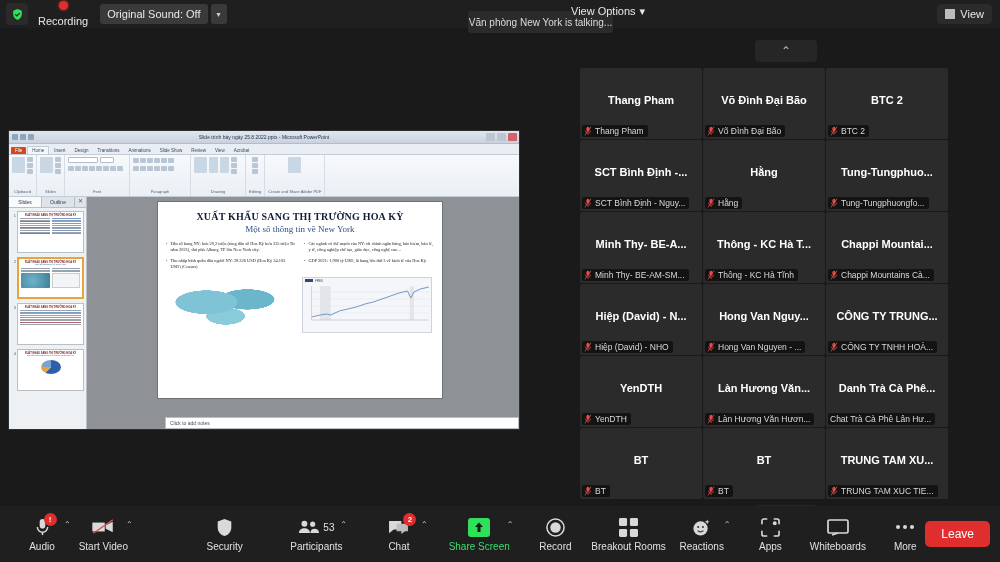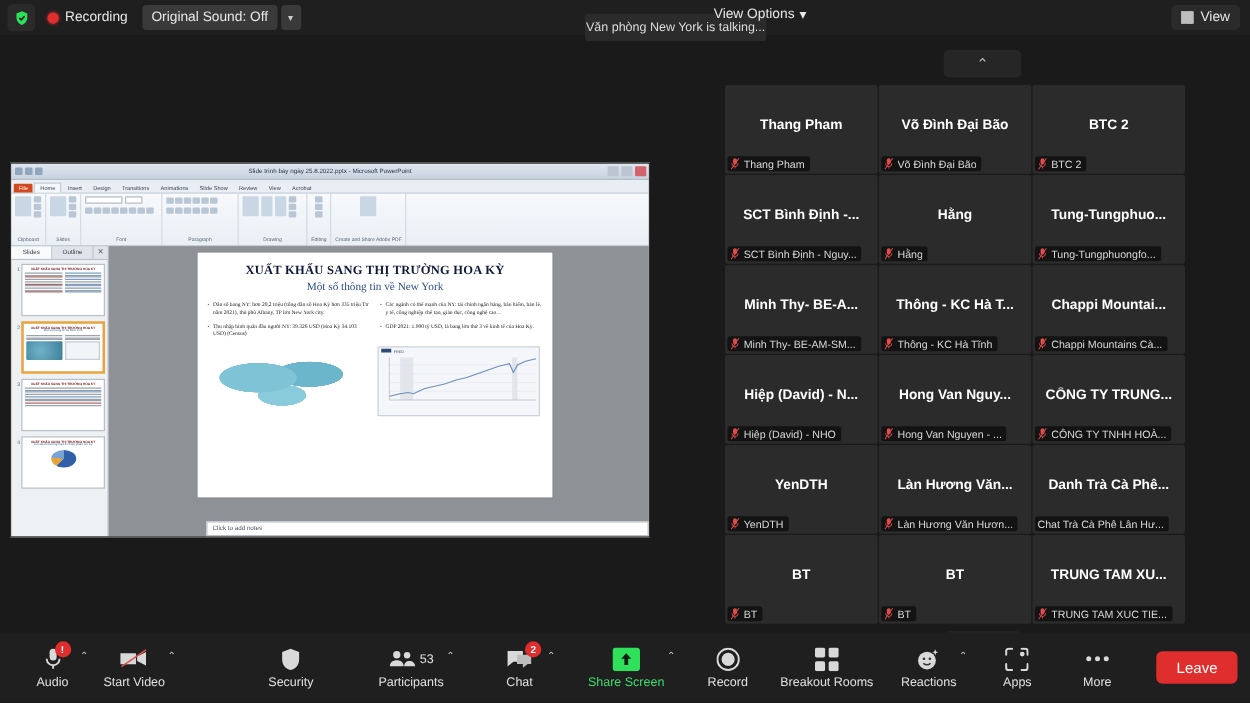--- a/index.html
+++ b/index.html
@@ -13,21 +13,21 @@
 
   
   .topbar {
     position: absolute; top: 0; left: 0; width: 1000px; height: 28px;
     background: #1f1f1f; display: flex; align-items: center;
   }
   .shield-wrap {
     width: 22px; height: 22px; margin-left: 6px; border-radius: 4px;
     background: #2a2a2a; display: flex; align-items: center; justify-content: center;
   }
-  .rec-group { display: flex; align-items: center; margin-left: 10px; gap: 5px; }
+  .rec-group { display: flex; align-items: center; margin-left: 10px; gap: 5px; flex-direction: column; }
   .rec-dot {
     width: 9px; height: 9px; border-radius: 50%;
     background: #e02d2d; box-shadow: 0 0 3px #e02d2d;
   }
   .rec-label { color: #e8e8e8; font-size: 11px; }
   .orig-sound {
     margin-left: 12px; height: 20px; background: #3a3a3a; border-radius: 3px;
     display: flex; align-items: center; padding: 0 7px;
     color: #e8e8e8; font-size: 11px;
   }
@@ -960,20 +960,29 @@
     <div class="tool" style="margin-left:20px">
       <div class="tool-ico">
         <svg width="19" height="19" viewBox="0 0 20 20">
             <path d="M6 1H3a2 2 0 0 0-2 2v3M14 1h3a2 2 0 0 1 2 2v3M6 19H3a2 2 0 0 1-2-2v-3M14 19h3a2 2 0 0 0 2-2v-3" stroke="#d9d9d9" stroke-width="1.7" fill="none" stroke-linecap="round"></path>
             <circle cx="14.5" cy="5.5" r="2" fill="#d9d9d9"></circle>
           </svg>
       </div>
       <div class="tool-lbl">Apps</div>
     </div>
 
+    <div class="tool" style="margin-left:24px">
+      <div class="tool-ico">
+        <svg width="22" height="17" viewBox="0 0 22 17">
+            <rect x="1" y="1" width="20" height="13" rx="1.6" fill="none" stroke="#d9d9d9" stroke-width="1.7"></rect>
+            <line x1="5" y1="16" x2="11" y2="14" stroke="#d9d9d9" stroke-width="1.5"></line>
+          </svg>
+      </div>
+      <div class="tool-lbl">Whiteboards</div>
+    </div>
 
     <div class="tool" style="margin-left:24px">
       <div class="tool-ico">
         <svg width="20" height="6" viewBox="0 0 20 6">
             <circle cx="3" cy="3" r="2" fill="#d9d9d9"></circle>
             <circle cx="10" cy="3" r="2" fill="#d9d9d9"></circle>
             <circle cx="17" cy="3" r="2" fill="#d9d9d9"></circle>
           </svg>
       </div>
       <div class="tool-lbl">More</div>

